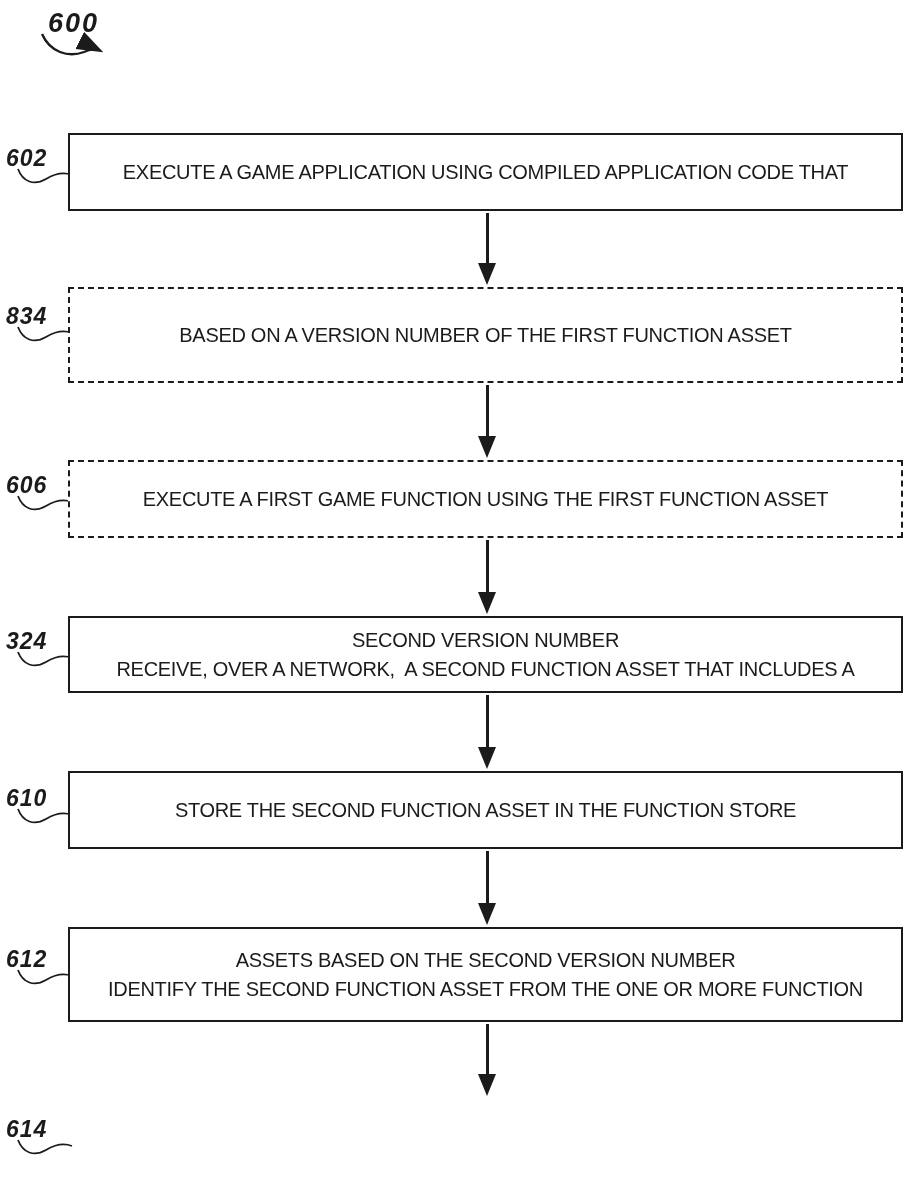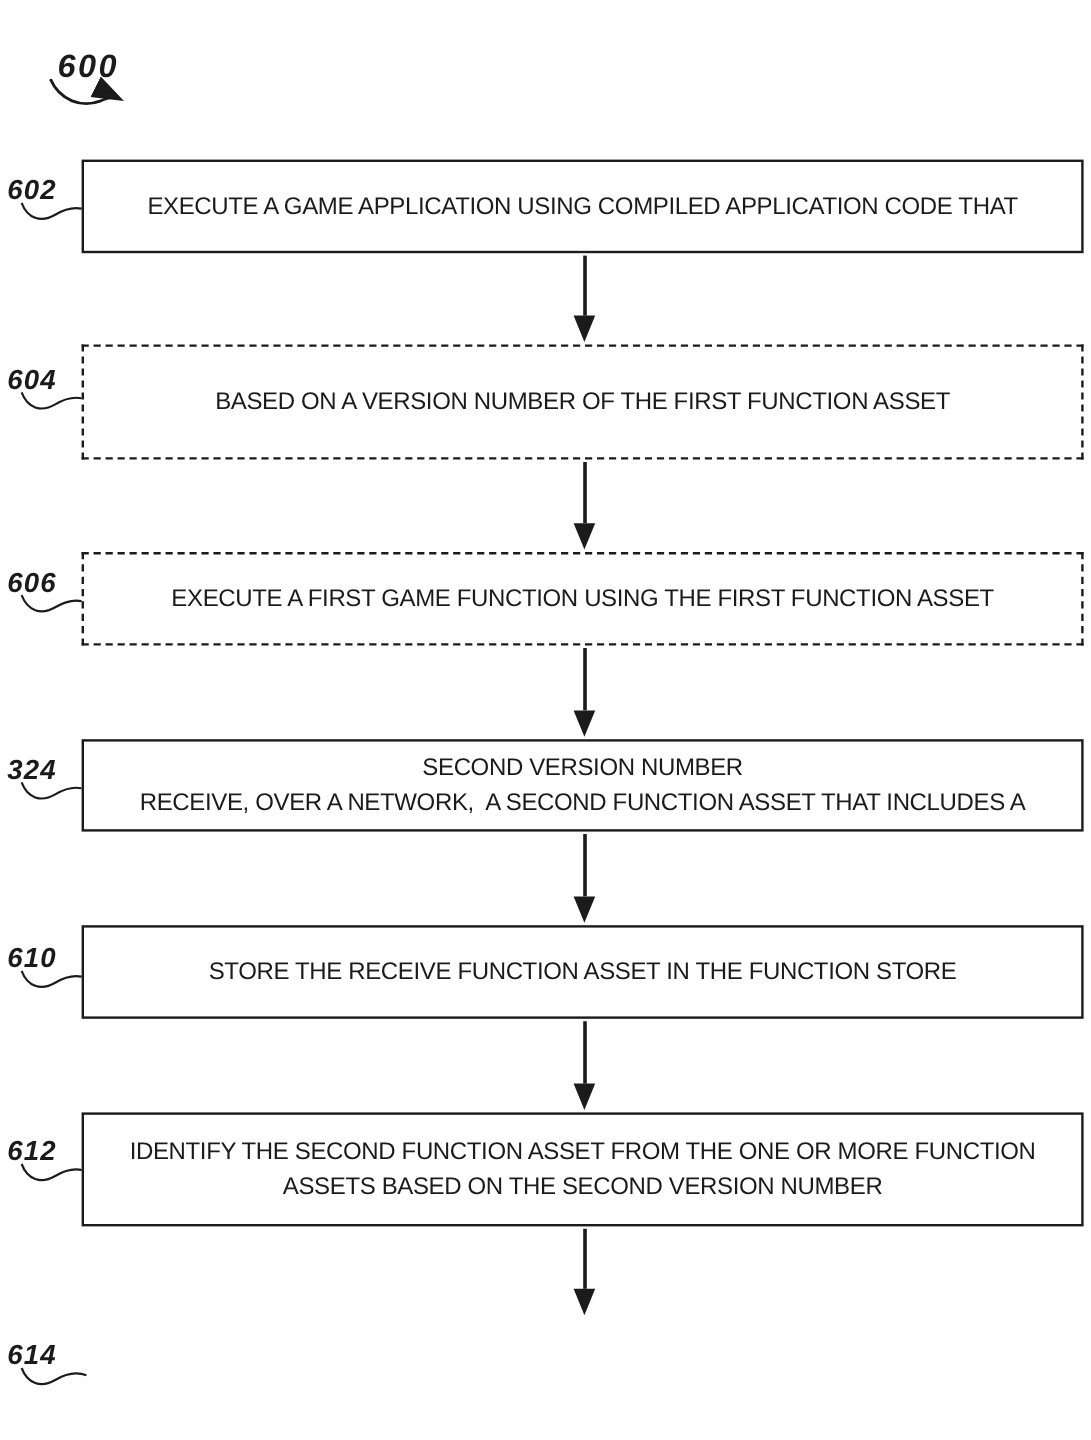--- a/index.html
+++ b/index.html
@@ -7,21 +7,21 @@
     position: relative;
     width: 909px;
     height: 1200px;
     background: var(--bg, #ffffff);
     font-family: "Liberation Sans", sans-serif;
     color: var(--ink, #1b1b1b);
     overflow: hidden;
   }
 
   
-  .fig { position: absolute; left: 48px; top: 8px; width: 140px; height: 90px; margin-top: 32px; }
+  .fig { position: absolute; left: 48px; top: 8px; width: 140px; height: 90px; }
   .fig-num {
     font-size: 27px; font-weight: bold; font-style: italic;
     letter-spacing: 2px; color: var(--ink, #1b1b1b);
   }
   .fig-arrow { position: absolute; left: -16px; top: 20px; }
 
   
   .ref { position: absolute; left: 6px; width: 76px; height: 46px; }
   .num {
     font-size: 23px; font-weight: bold; font-style: italic;
@@ -83,21 +83,21 @@
   <div class="box" style="top:133px;height:78px" data-border="solid">
     <div class="line">EXECUTE A GAME APPLICATION USING COMPILED APPLICATION CODE THAT</div>
   </div>
 
   <div class="connector" style="top:213px;height:72px">
     <div class="shaft"></div>
     <div class="head"></div>
   </div>
 
   <div class="ref" style="top:303px">
-    <span class="num">604</span>
+    <span class="num">834</span>
     <svg class="lead" width="58" height="22" viewBox="0 0 58 22">
       <path d="M2,3 C7,16 18,20 30,13 C40,7 48,6 56,9" style="stroke:var(--ink,#1b1b1b)" stroke-width="1.8" fill="none"></path>
     </svg>
   </div>
   <div class="box" style="top:287px;height:96px" data-border="dashed">
     <div class="line">BASED ON A VERSION NUMBER OF THE FIRST FUNCTION ASSET</div>
   </div>
 
   <div class="connector" style="top:385px;height:73px">
     <div class="shaft"></div>
@@ -136,38 +136,38 @@
     <div class="head"></div>
   </div>
 
   <div class="ref" style="top:785px">
     <span class="num">610</span>
     <svg class="lead" width="58" height="22" viewBox="0 0 58 22">
       <path d="M2,3 C7,16 18,20 30,13 C40,7 48,6 56,9" style="stroke:var(--ink,#1b1b1b)" stroke-width="1.8" fill="none"></path>
     </svg>
   </div>
   <div class="box" style="top:771px;height:78px" data-border="solid">
-    <div class="line">STORE THE RECEIVE FUNCTION ASSET IN THE FUNCTION STORE</div>
+    <div class="line">STORE THE SECOND FUNCTION ASSET IN THE FUNCTION STORE</div>
     <div class="line"></div>
   </div>
 
   <div class="connector" style="top:851px;height:74px">
     <div class="shaft"></div>
     <div class="head"></div>
   </div>
 
   <div class="ref" style="top:946px">
     <span class="num">612</span>
     <svg class="lead" width="58" height="22" viewBox="0 0 58 22">
       <path d="M2,3 C7,16 18,20 30,13 C40,7 48,6 56,9" style="stroke:var(--ink,#1b1b1b)" stroke-width="1.8" fill="none"></path>
     </svg>
   </div>
   <div class="box" style="top:927px;height:95px" data-border="solid">
+    <div class="line">ASSETS BASED ON THE SECOND VERSION NUMBER</div>
     <div class="line">IDENTIFY THE SECOND FUNCTION ASSET FROM THE ONE OR MORE FUNCTION</div>
-    <div class="line">ASSETS BASED ON THE SECOND VERSION NUMBER</div>
   </div>
 
   <div class="connector" style="top:1024px;height:72px">
     <div class="shaft"></div>
     <div class="head"></div>
   </div>
 
   <div class="ref" style="top:1116px">
     <span class="num">614</span>
     <svg class="lead" width="58" height="22" viewBox="0 0 58 22">

